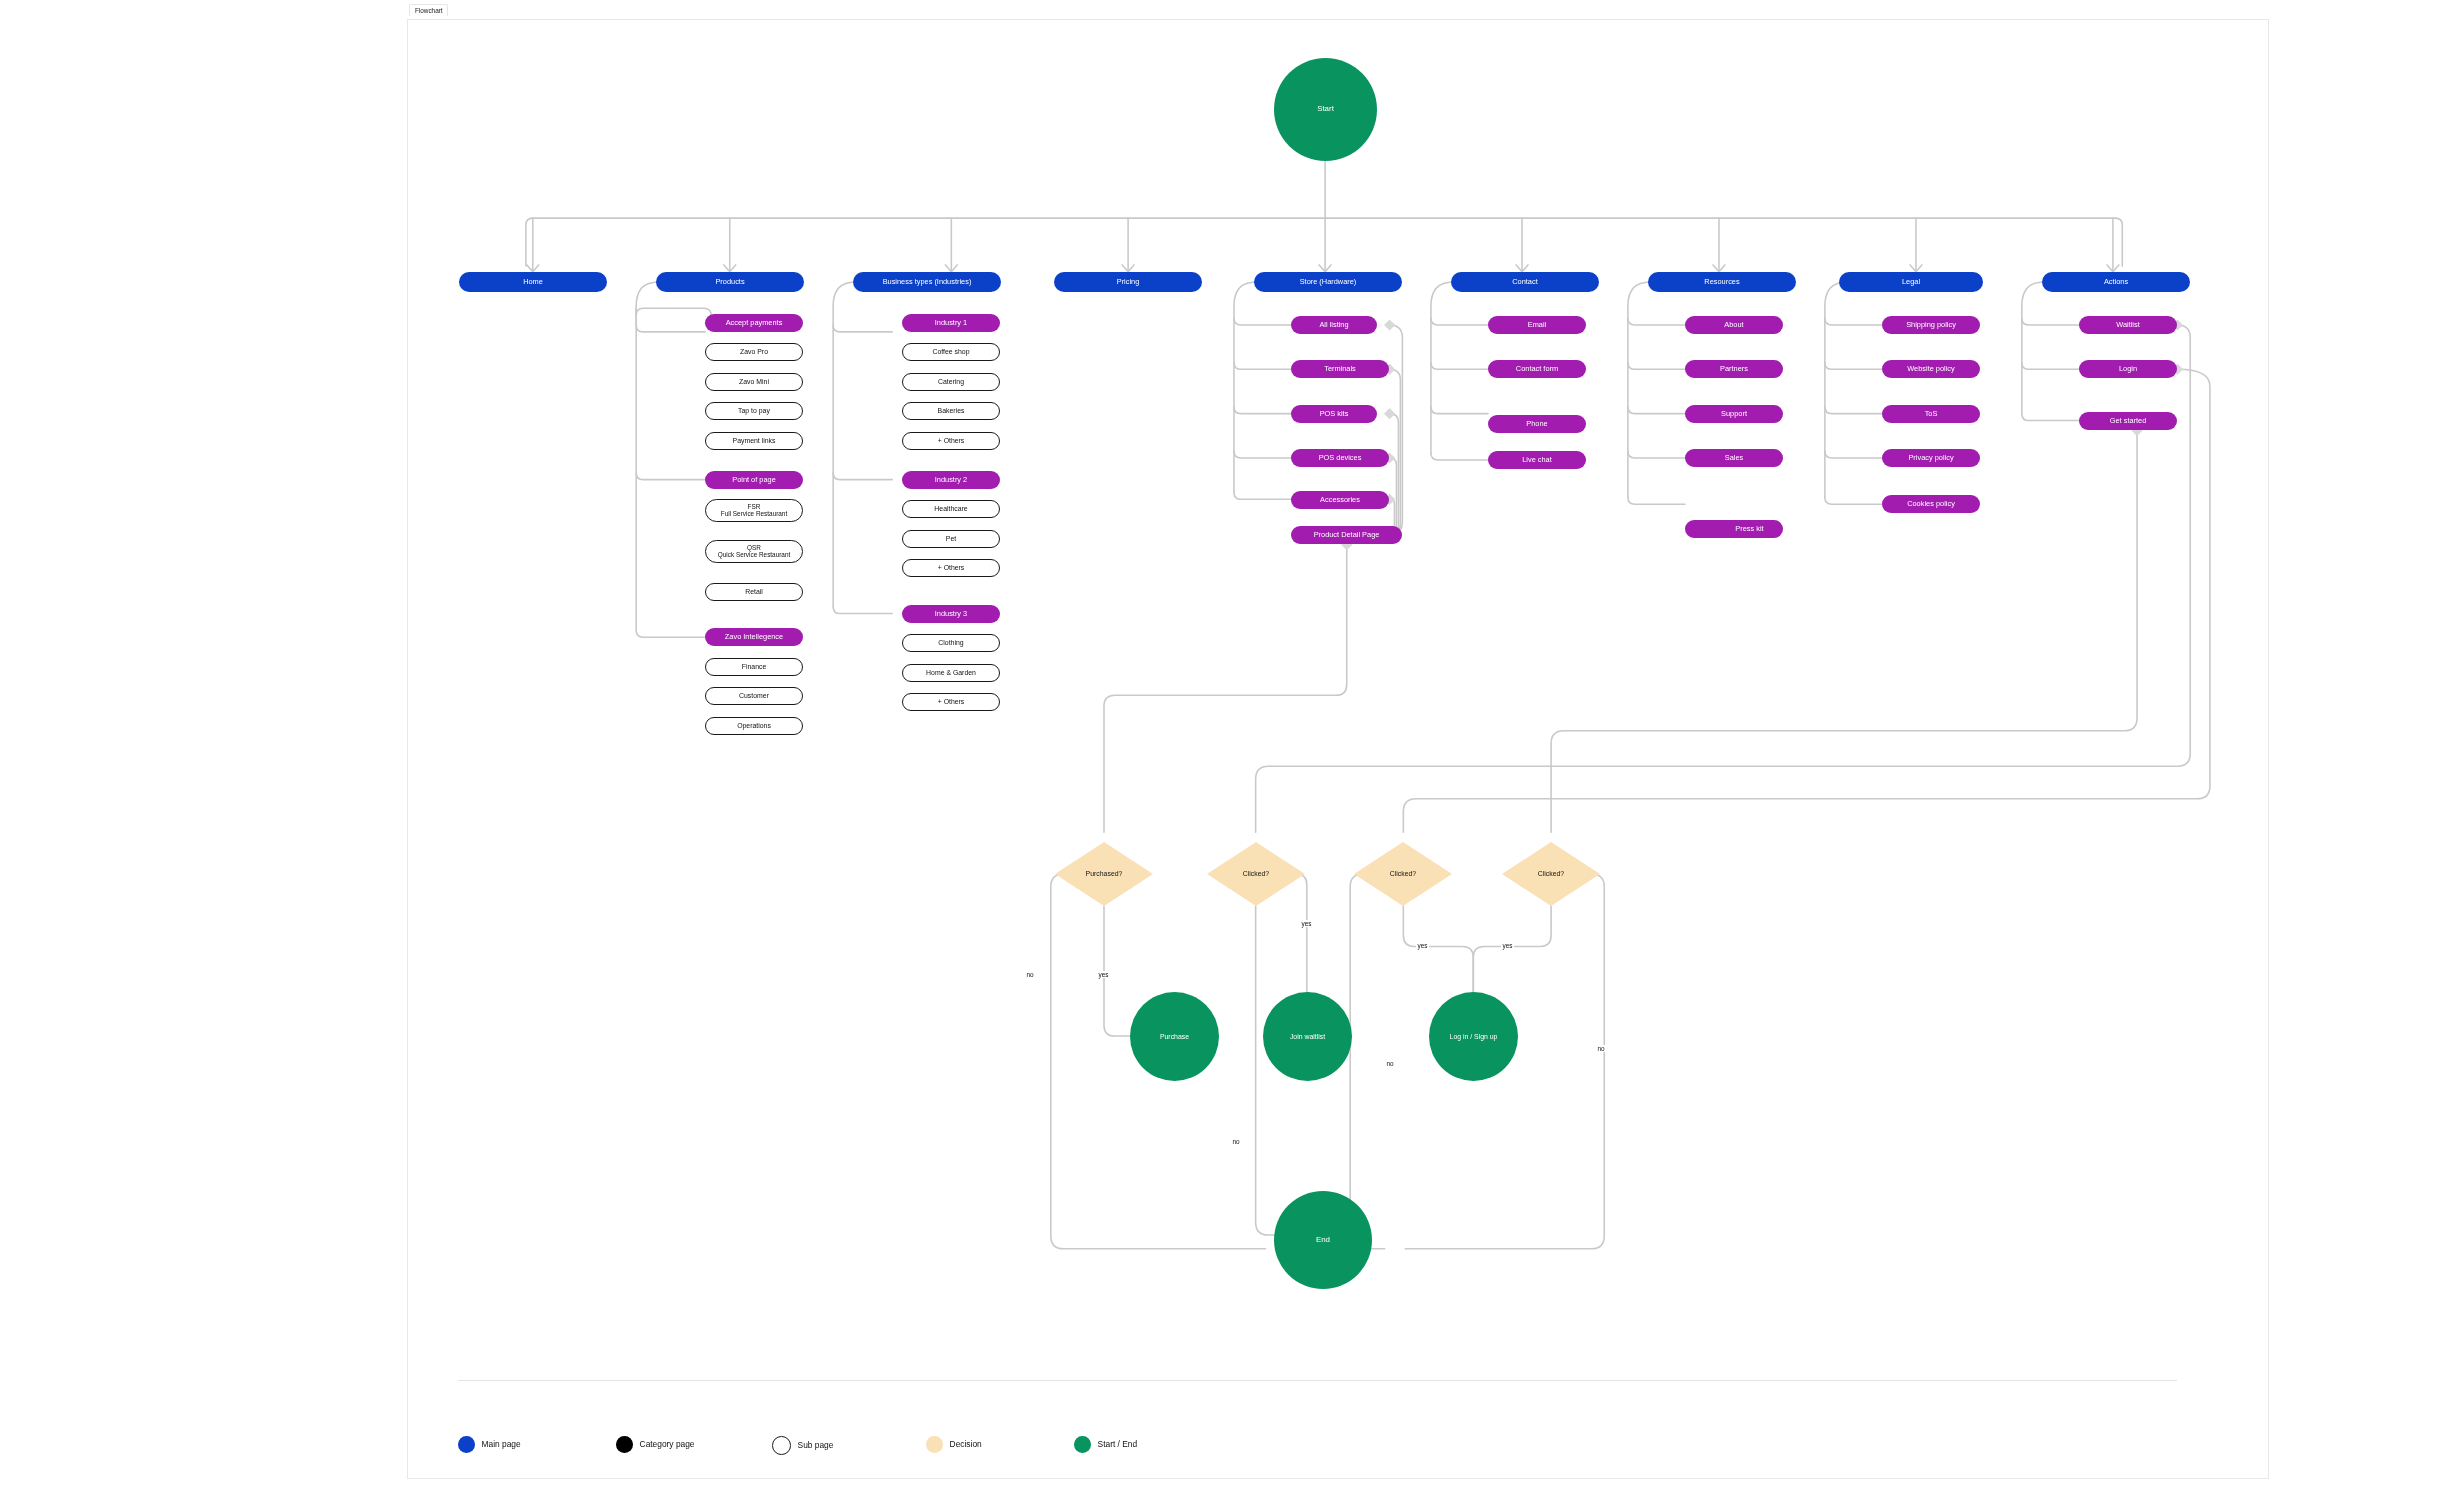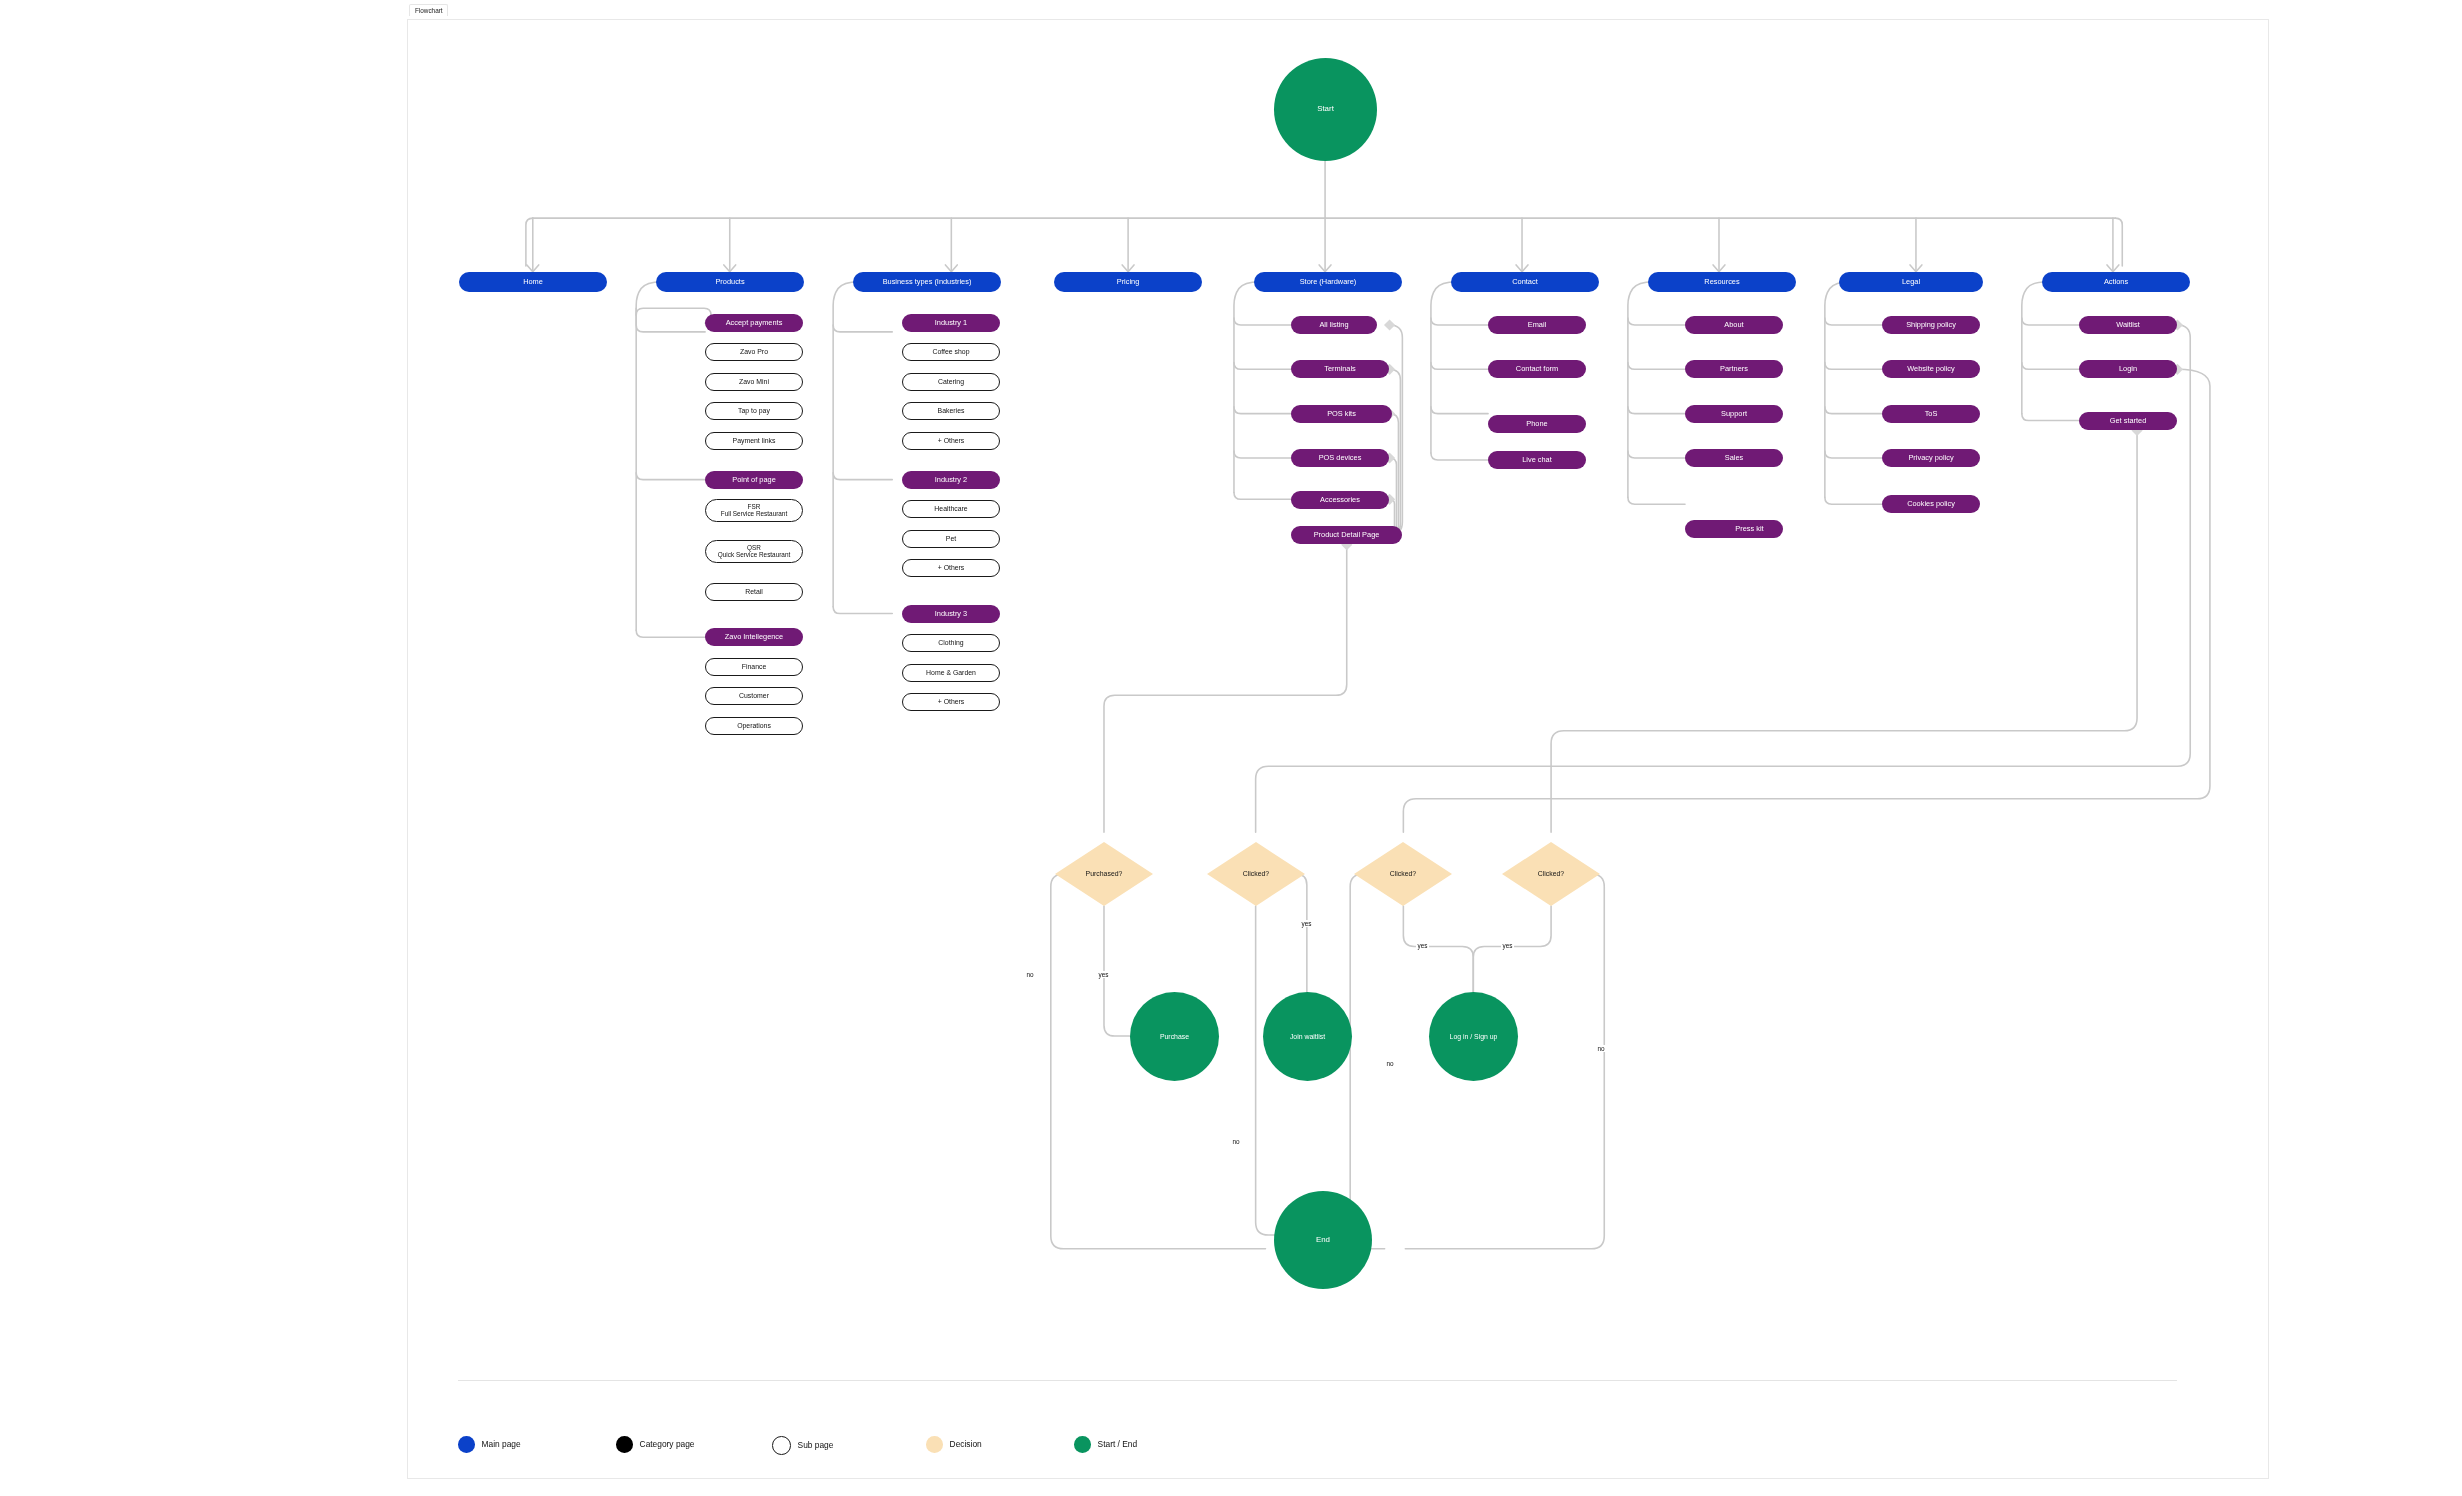--- a/index.html
+++ b/index.html
@@ -22,21 +22,21 @@
     position:absolute;left:407px;top:18.7px;width:1862px;height:1460px;
     background:#ffffff;border:0.5px solid #e8e8e8;border-top:0.5px solid #e8e8e8;
     box-sizing:border-box;
   }
 
   
   .node{position:absolute;box-sizing:border-box;display:flex;align-items:center;
         justify-content:center;text-align:center;line-height:1.12;}
   .pill{border-radius:492px;}
   .n-main{background:#0b41c9;color:#ffffff;font-size:7.4px;}
-  .n-cat {background:#701a75;color:#ffffff;font-size:7.4px;}
+  .n-cat {background:#a21caf;color:#ffffff;font-size:7.4px;}
   .n-sub {background:#ffffff;color:#111111;font-size:6.9px;border:0.7px solid #1a1a1a;}
   .n-term{background:#09945f;color:#ffffff;border-radius:50%;font-size:7.9px;}
   .n-dec {background:#fae0b5;color:#141414;font-size:6.9px;
           clip-path:polygon(50% 0,100% 50%,50% 100%,0 50%);}
   .n-sub.two-line{font-size:6.4px;}
   .n-sub .l2{display:block;}
 
   
   svg.wires{position:absolute;left:0;top:0;width:2659px;height:1496px;
             pointer-events:none;overflow:visible;}
@@ -307,21 +307,21 @@
   <div class="node pill n-sub" style="left:902px;top:693px;width:98px;height:17.7px;">
     <span>+ Others</span>
   </div>
 
   <div class="node pill n-cat" style="left:1291px;top:316px;width:86px;height:17.7px;">
     <span>All listing</span>
   </div>
   <div class="node pill n-cat" style="left:1291px;top:360px;width:98px;height:17.7px;">
     <span>Terminals</span>
   </div>
-  <div class="node pill n-cat" style="left:1291px;top:405px;width:101px;height:17.7px;">
+  <div class="node pill n-cat" style="left:1291px;top:405px;width:86px;height:17.7px;">
     <span>POS kits</span>
   </div>
   <div class="node pill n-cat" style="left:1291px;top:449px;width:98px;height:17.7px;">
     <span>POS devices</span>
   </div>
   <div class="node pill n-cat" style="left:1291px;top:491px;width:98px;height:17.7px;">
     <span>Accessories</span>
   </div>
   <div class="node pill n-cat" style="left:1291px;top:526px;width:111px;height:17.7px;left:1291px;">
     <span>Product Detail Page</span>

